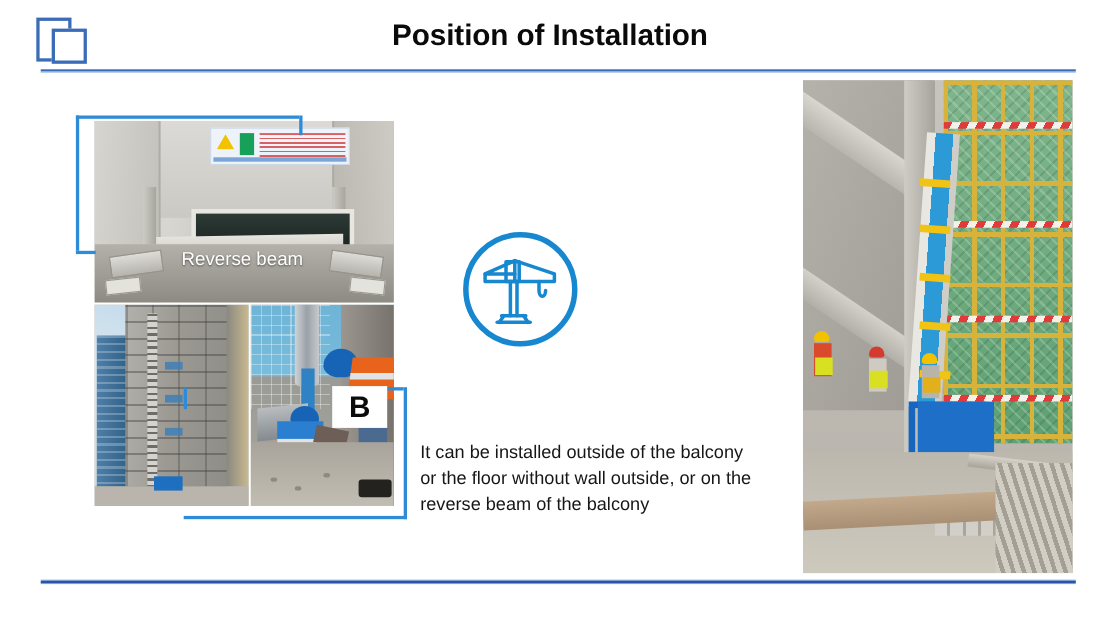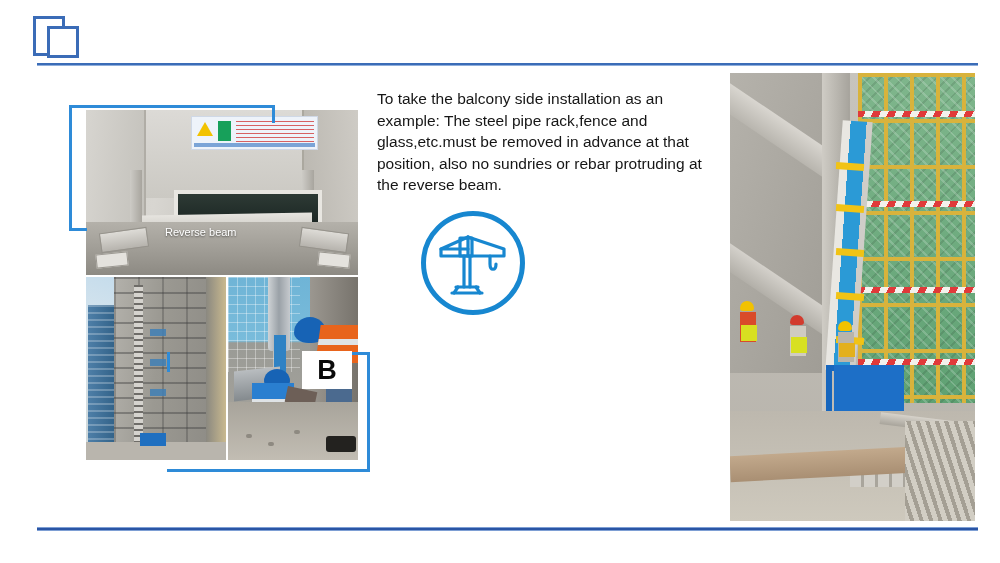--- a/index.html
+++ b/index.html
@@ -61,21 +61,21 @@
     border:1px solid #96938c;transform:rotate(-8deg);}
   .beam-br.l{left:14px;top:120px;}
   .beam-br.r{right:10px;top:120px;transform:rotate(8deg);}
   .beam-plate{position:absolute;width:30px;height:12px;background:#e4e2dd;border:1px solid #9b9891;}
   .beam-plate.l{left:10px;top:143px;transform:rotate(-6deg);}
   .beam-plate.r{right:8px;top:143px;transform:rotate(6deg);}
   .beam-post{position:absolute;width:12px;height:52px;background:linear-gradient(90deg,#cdcbc6,#a8a59e);}
   .beam-post.l{left:44px;top:60px;}
   .beam-post.r{right:44px;top:60px;}
   .beam-label{position:absolute;left:79px;top:116px;
-    font-size:11px;color:#fff;white-space:nowrap;
+    font-size:17px;color:#fff;white-space:nowrap;
     text-shadow:0 1px 2px rgba(0,0,0,.55);}
 
   
   .ph-build{left:86px;top:277px;width:140px;height:183px;}
   .b-sky{position:absolute;inset:0;background:linear-gradient(200deg,#b9d6ea 0%,#d9e6ee 45%,#cfd6d6 100%);}
   .b-tower{position:absolute;left:2px;top:28px;width:30px;height:155px;
     background:linear-gradient(90deg,#4e7fa8,#2f5f85);}
   .b-tower::after{content:"";position:absolute;inset:0;
     background:repeating-linear-gradient(180deg,rgba(255,255,255,.25) 0 2px,transparent 2px 7px);}
   .b-main{position:absolute;left:28px;top:0;width:96px;height:183px;
@@ -201,20 +201,21 @@
 </head>
 <body>
 
 <div class="slide">
 
   <div class="logo">
     <div class="sq sq1"></div>
     <div class="sq sq2"></div>
   </div>
 
+  <div class="page-title">Position of Installation</div>
 
   <div class="rule rule-top"></div>
   <div class="rule rule-bottom"></div>
 
   <div class="photo ph-beam">
     <div class="beam-sky"></div>
     <div class="beam-back"></div>
     <div class="beam-wall-l"></div>
     <div class="beam-wall-r"></div>
     <div class="beam-post l"></div>
@@ -320,21 +321,20 @@
       <div class="s-w-b" style="top:11px;background:#b9b4aa;"></div>
       <div class="s-w-b" style="top:22px;left:1px;height:14px;background:#e3b01d;"></div>
     </div>
   </div>
 
   <div class="bracket bracket-tl"></div>
   <div class="bracket bracket-bl"></div>
   <div class="bracket-bl-v"></div>
   <div class="bracket-bl-h"></div>
 
-  <div class="body-text">To take the balcony side installation as an example:  The steel pipe rack,fence and glass,etc.must be removed in advance at that position, also no sundries or rebar protruding at the reverse beam.</div>
 
   <div class="crane-wrap">
     <div class="crane-circle"></div>
     <svg class="crane-svg" width="70" height="66" viewBox="0 0 70 66" fill="none" stroke="#1787D0" stroke-width="3.2" stroke-linejoin="round" stroke-linecap="round">
       <path d="M3 18 L30 6 L30 18 Z"></path>
       <path d="M3 18 L3 25 L30 25 L30 18"></path>
       <path d="M30 6 L66 18 L66 25 L30 25"></path>
       <rect x="22" y="7" width="12" height="18"></rect>
       <path d="M26 25 L26 56"></path>
       <path d="M32 25 L32 56"></path>
@@ -342,14 +342,15 @@
       <path d="M18 56 L40 56"></path>
       <path d="M20 56 L16 62 M38 56 L42 62"></path>
       <path d="M14 62 L44 62"></path>
     </svg>
   </div>
 
   <div class="banner-row">
     <div class="badge-b">B</div>
   </div>
 
+  <div class="body-text2">It can be installed outside of the balcony or the floor without wall outside, or on the reverse beam of the balcony</div>
 
 </div>
 
 </body></html>

